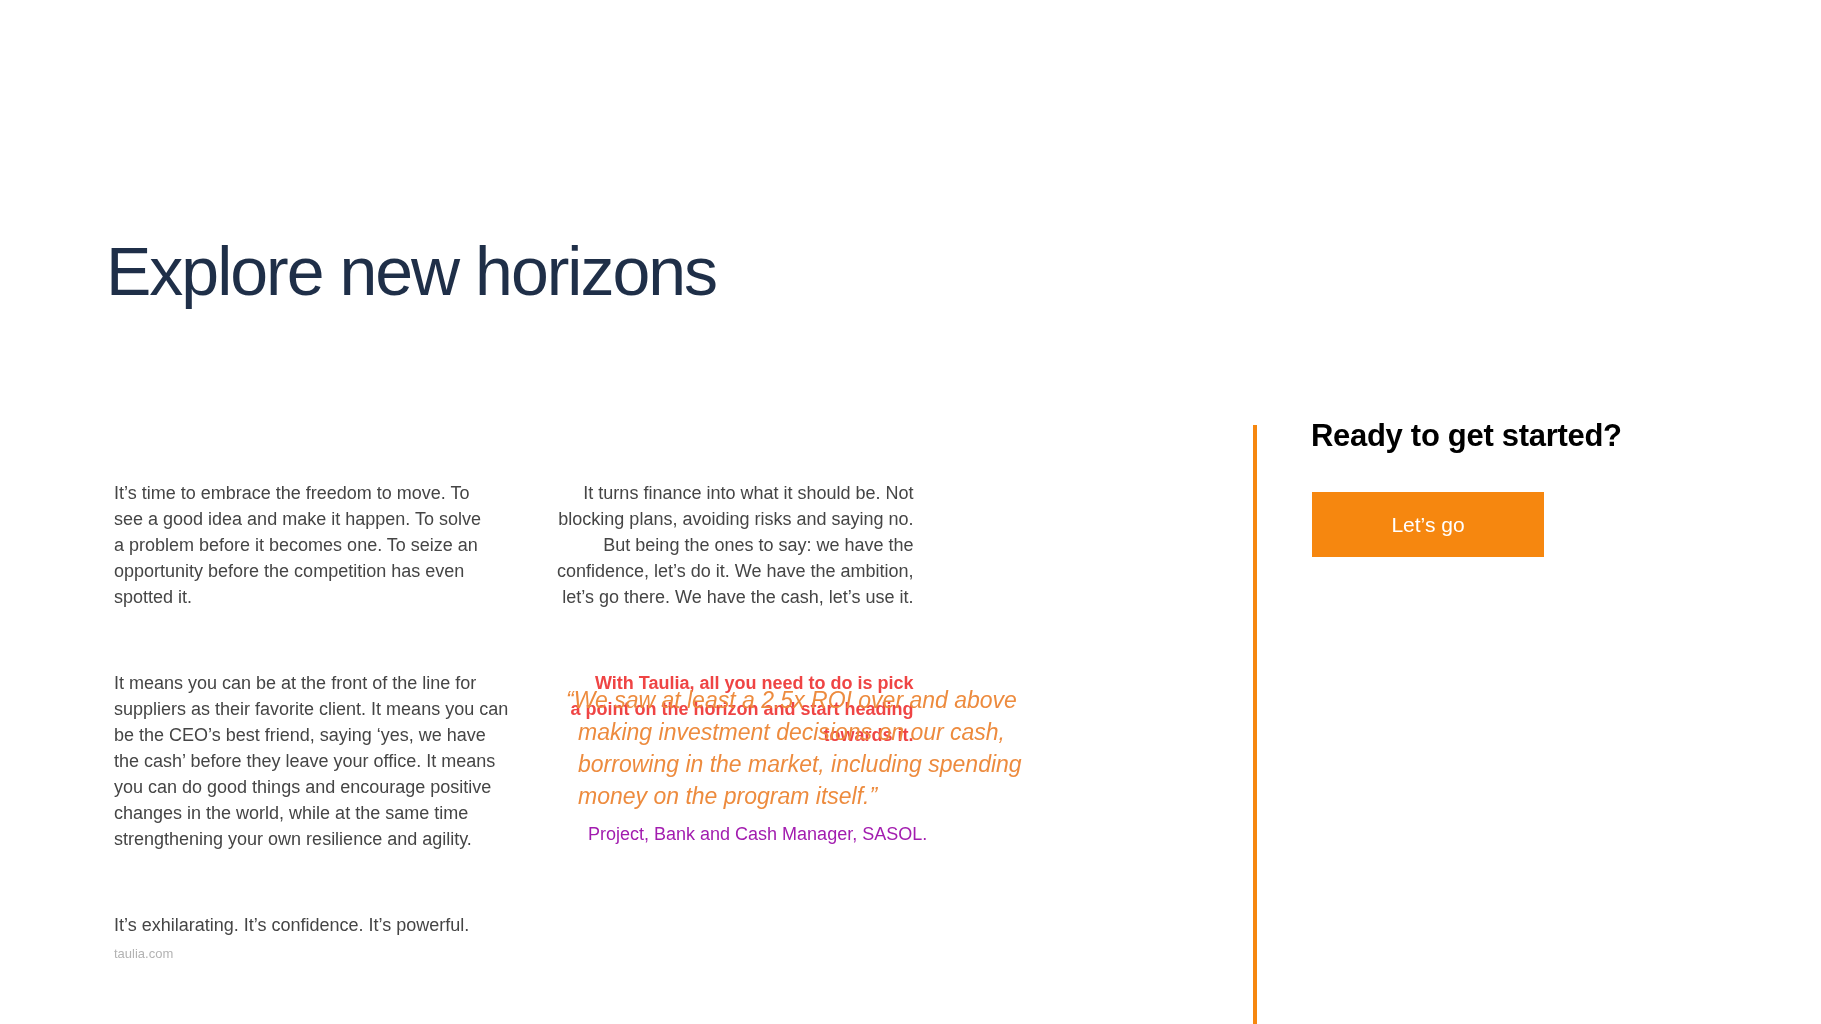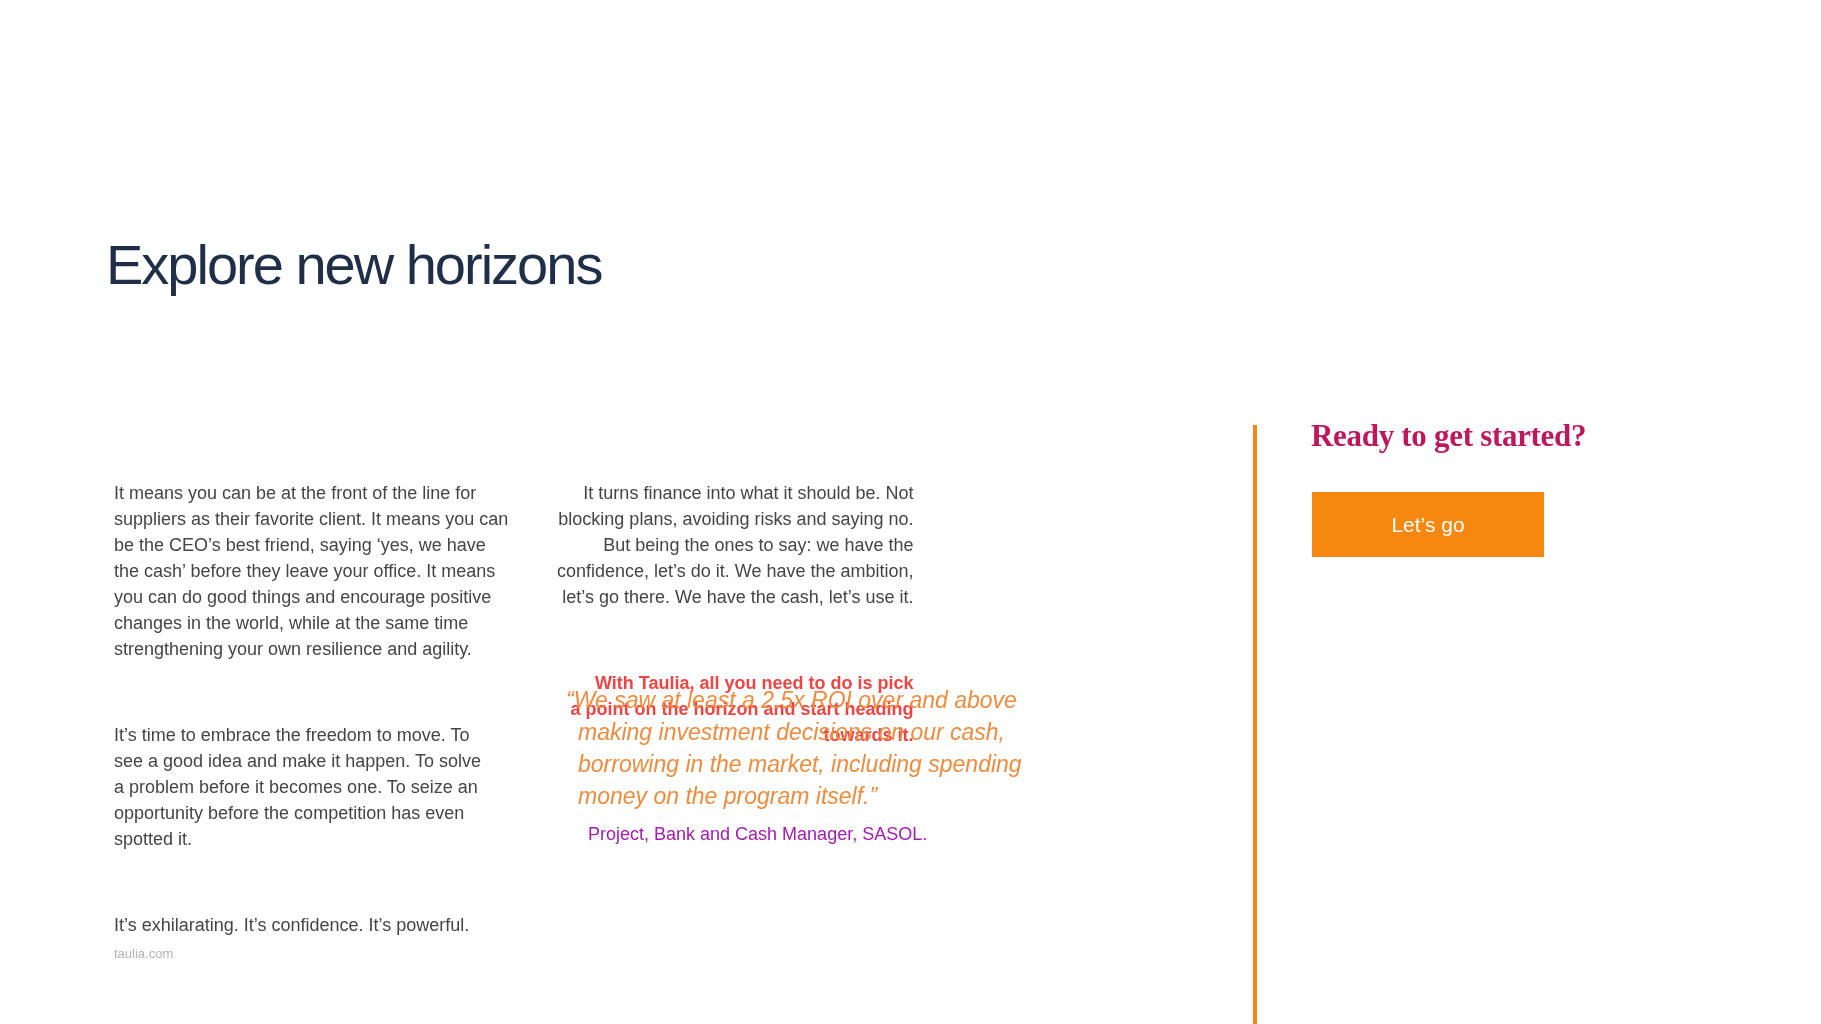--- a/index.html
+++ b/index.html
@@ -14,21 +14,21 @@
     width: 1821px;
     height: 1024px;
     background: #ffffff;
     overflow: hidden;
   }
   .title {
     position: absolute;
     left: 106px;
     top: 237px;
     margin: 0;
-    font-size: 56px;
+    font-size: 68px;
     font-weight: 300;
     letter-spacing: -2px;
     line-height: 1;
     color: #1F2F48;
   }
   .col {
     position: absolute;
     top: 428px;
     font-size: 18px;
     line-height: 26px;
@@ -104,32 +104,32 @@
   }
 </style>
 </head>
 <body>
 
 <div class="slide">
 
   <h1 class="title" style="color: rgb(31, 47, 72);">Explore new horizons</h1>
 
   <div class="col col1">
+    <p>It’s time to embrace the freedom to move. To
+see a good idea and make it happen. To solve
+a problem before it becomes one. To seize an
+opportunity before the competition has even
+spotted it.</p>
     <p>It means you can be at the front of the line for
 suppliers as their favorite client. It means you can
 be the CEO’s best friend, saying ‘yes, we have
 the cash’ before they leave your office. It means
 you can do good things and encourage positive
 changes in the world, while at the same time
 strengthening your own resilience and agility.</p>
-    <p>It’s time to embrace the freedom to move. To
-see a good idea and make it happen. To solve
-a problem before it becomes one. To seize an
-opportunity before the competition has even
-spotted it.</p>
     <p>It’s exhilarating. It’s confidence. It’s powerful.</p>
   </div>
 
   <div class="col col2">
     <p>It turns finance into what it should be. Not
 blocking plans, avoiding risks and saying no.
 But being the ones to say: we have the
 confidence, let’s do it. We have the ambition,
 let’s go there. We have the cash, let’s use it.</p>
     <p class="emph">With Taulia, all you need to do is pick
@@ -139,19 +139,19 @@
 
   <blockquote class="quote" style="color: rgb(237, 139, 62);">“We saw at least a 2.5x ROI over and above
 making investment decisions on our cash,
 borrowing in the market, including spending
 money on the program itself.”</blockquote>
 
   <div class="attribution" style="color: #a21caf;">Project, Bank and Cash Manager, SASOL.</div>
 
   <div class="divider" style="background-color: rgb(246, 135, 15);"></div>
 
-  <div class="cta-heading" style="color: #be185d; font-family: Liberation Serif, serif;">Ready to get started?</div>
+  <div class="cta-heading" style="color: #000000;">Ready to get started?</div>
 
   <button class="cta-button" style="background-color: rgb(246, 135, 15);">Let’s go</button>
 
   <div class="footer" style="color: rgb(179, 179, 179);">taulia.com</div>
 
 </div>
 
 </body></html>

